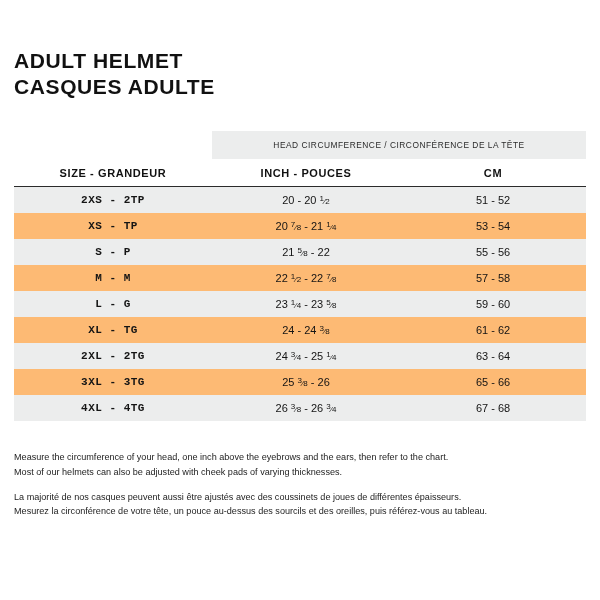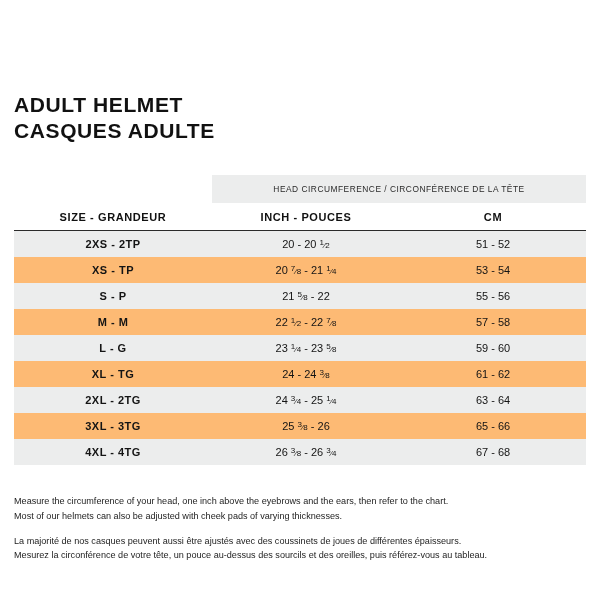--- a/index.html
+++ b/index.html
@@ -15,21 +15,21 @@
     overflow: hidden;
   }
   .page {
     position: relative;
     width: 600px;
     height: 600px;
     box-sizing: border-box;
     padding: 0 14px;
   }
   .title-block {
-    padding-top: 92px;
+    padding-top: 48px;
   }
   .title-line {
     font-size: 21px;
     font-weight: bold;
     letter-spacing: 0.6px;
     line-height: 1.22;
     color: #111111;
   }
   table.size-chart {
     margin-top: 32px;
@@ -71,20 +71,21 @@
   tr.data-row td {
     height: 26px;
     font-size: 11px;
     text-align: center;
     vertical-align: middle;
     color: #141414;
   }
   tr.data-row td.size {
     font-weight: bold;
     letter-spacing: 0.5px;
+    font-family: Liberation Mono, monospace;
   }
   tr.data-row.shade td {
     background: #eceded;
   }
   tr.data-row.plain td {
     background: #fdba74;
   }
   .frac {
     display: inline-block;
     font-size: 8px;

